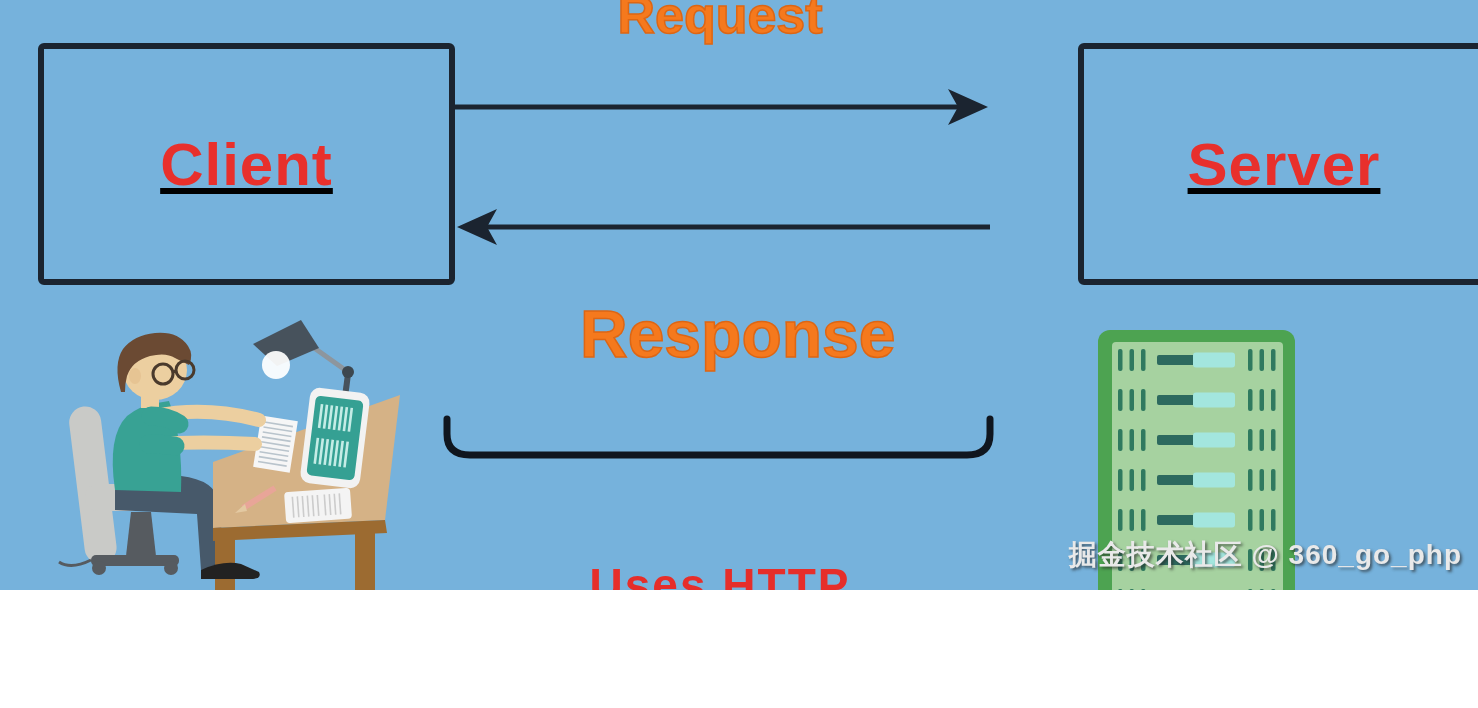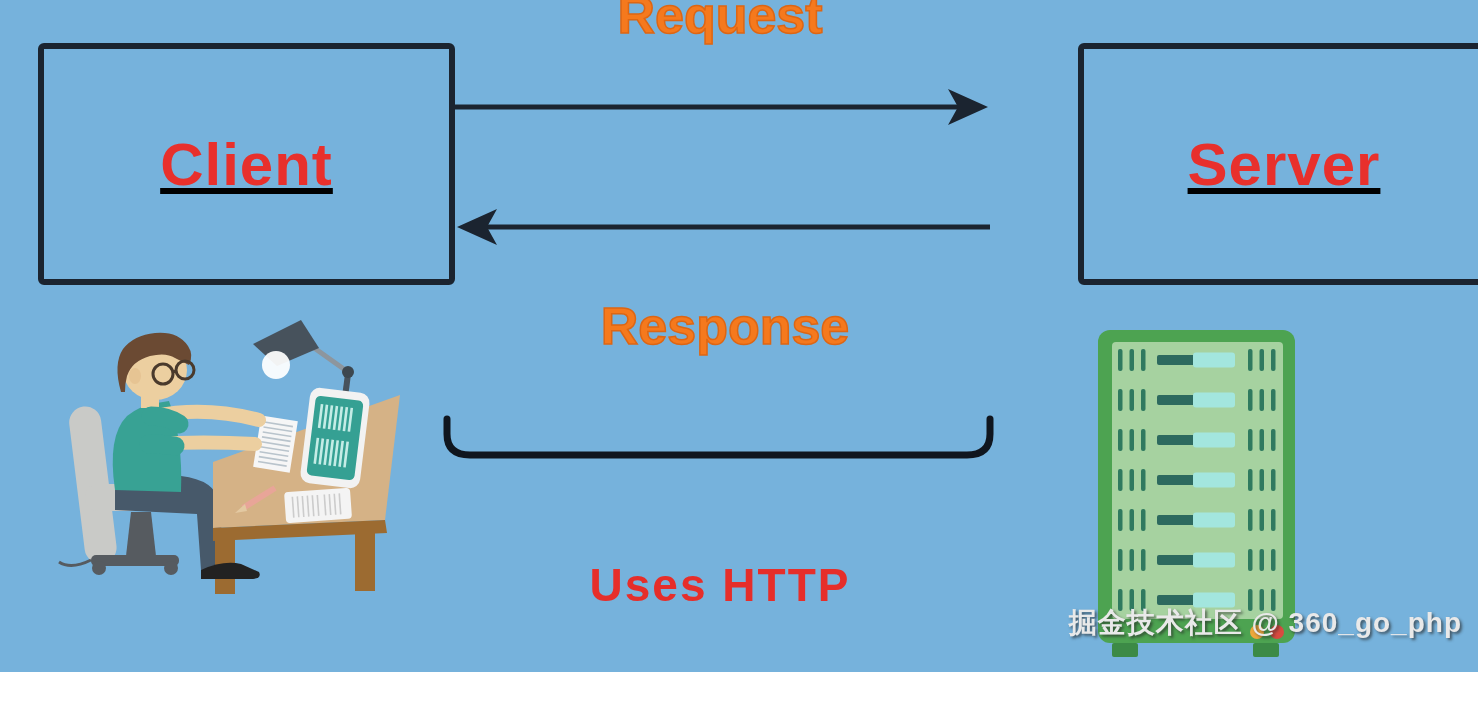--- a/index.html
+++ b/index.html
@@ -1,18 +1,18 @@
 <!DOCTYPE html>
 <html><head>
 <meta charset="utf-8">
 <style>
   html,body{margin:0;padding:0;}
   .canvas{
     position:relative;
-    width:1478px;height:672px;
+    width:1478px;height:590px;
     background:#76b2dc;
     overflow:hidden;
     font-family:"Liberation Sans", sans-serif;
   }
   .conn{position:absolute;left:0;top:0;width:1478px;height:708px;pointer-events:none;}
   .box{
     position:absolute;
     border:6px solid #1b2430;
     border-radius:6px;
     display:flex;align-items:center;justify-content:center;text-decoration:underline;
@@ -25,35 +25,35 @@
     letter-spacing:1px;
   }
   .lbl-orange{
     position:absolute;
     color:#f5791d;
     -webkit-text-stroke:1.5px #dd6614;
     font-weight:700;
     text-align:center;
   }
   .lbl-request{left:560px;top:-15px;width:320px;font-size:52px;}
-  .lbl-response{left:580px;top:296px;width:290px;font-size:52px;}
+  .lbl-response{left:580px;top:296px;width:290px;font-size:66px;}
   .caption{
     position:absolute;
     left:545px;top:558px;width:350px;
     text-align:center;
     color:#e62e2a;
     font-size:46px;font-weight:700;
     letter-spacing:2px;
   }
   .illus{position:absolute;}
   .illus-person{left:55px;top:318px;width:345px;height:285px;}
   .illus-rack{left:1093px;top:325px;width:205px;height:340px;}
   .watermark{
     position:absolute;
-    right:16px;bottom:30px;
+    right:16px;bottom:16px;
     color:#e9e9e9;
     font-size:28px;font-weight:700;
     text-shadow:2px 2px 3px rgba(35,35,35,0.65);
     letter-spacing:1px;
   }
 </style>
 </head>
 <body>
 
 <div class="canvas">

